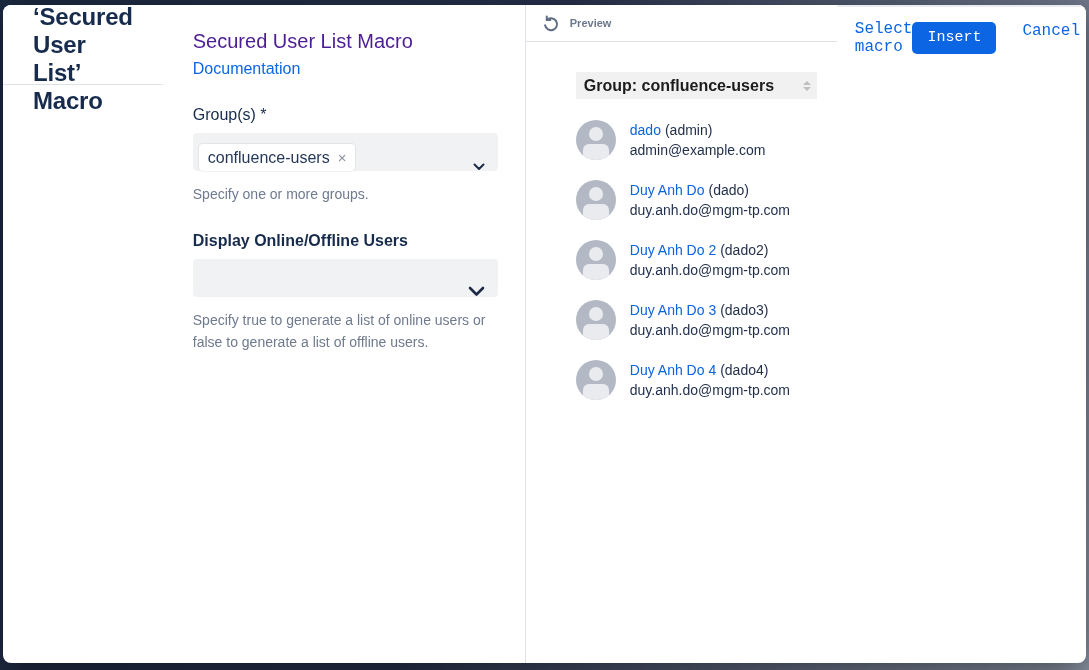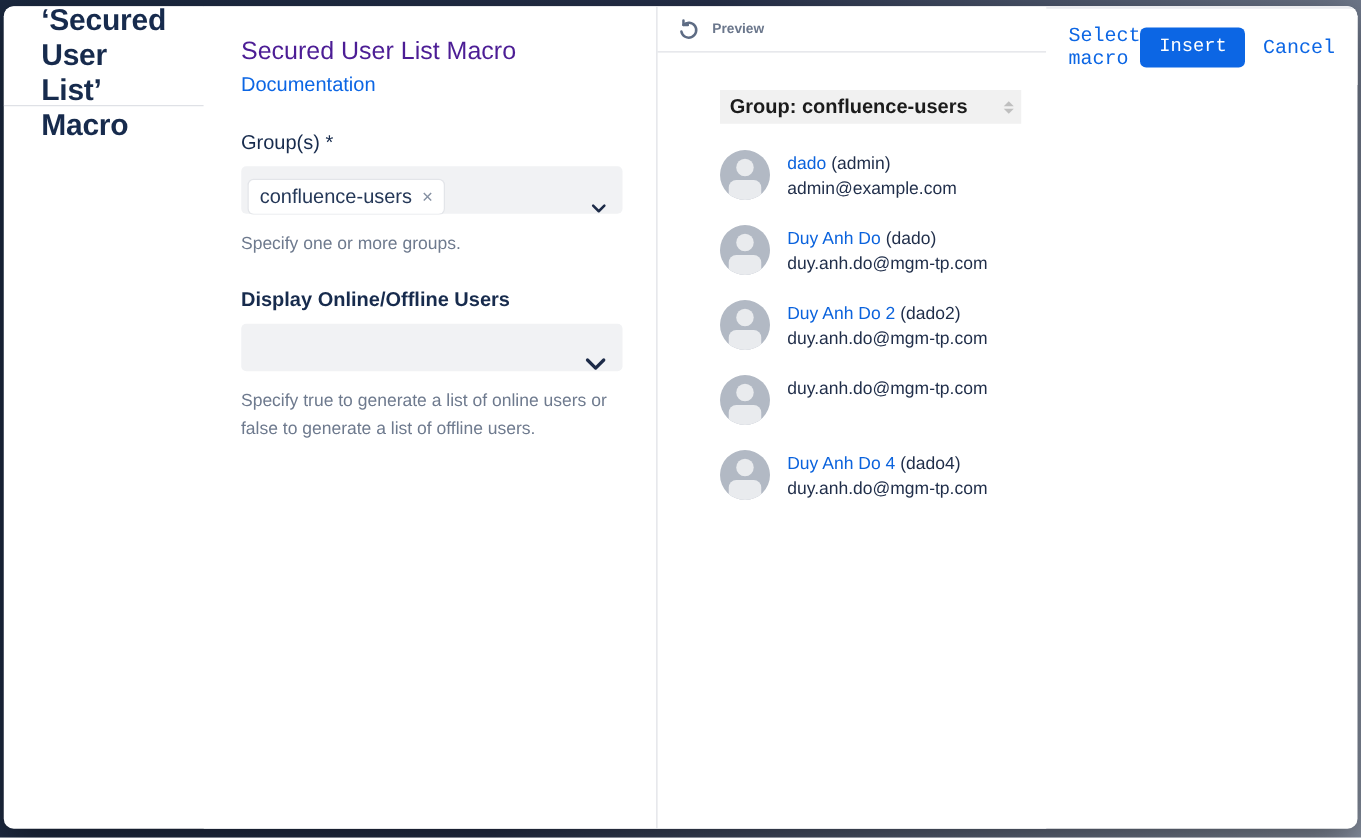--- a/index.html
+++ b/index.html
@@ -114,21 +114,21 @@
   
   .dlg-footer {
     flex: 0 0 63px; height: 63px;
     border-top: 2px solid #ebecf0;
     display: flex; align-items: center; justify-content: space-between;
     padding: 0 24px 0 18px;
     background: #fff;
     font-family: Liberation Mono, monospace;
   }
   .footer-link { font-size: 16px; color: #0c66e4; text-decoration: none; cursor: pointer; }
-  .footer-right { display: flex; align-items: center; gap: 14px; }
+  .footer-right { display: flex; align-items: flex-start; gap: 26px; }
   .btn-primary {
     height: 32px; padding: 0 15px;
     background: #0c66e4; color: #ffffff;
     border: none; border-radius: 5px;
     font-size: 15px; font-family: inherit; font-weight: 400;
     cursor: pointer;
   }
 </style>
 </head>
 <body>
@@ -225,20 +225,21 @@
             <div class="email">duy.anh.do@mgm-tp.com</div>
           </div>
         </div>
 
         <div class="user-row">
           <div class="avatar">
               <div class="av-head"></div>
               <div class="av-body"></div>
             </div>
           <div class="user-meta">
+            <div><a class="user-link">Duy Anh Do 3</a><span class="uname">(dado3)</span></div>
             <div class="email">duy.anh.do@mgm-tp.com</div>
           </div>
         </div>
 
         <div class="user-row">
           <div class="avatar">
               <div class="av-head"></div>
               <div class="av-body"></div>
             </div>
           <div class="user-meta">

